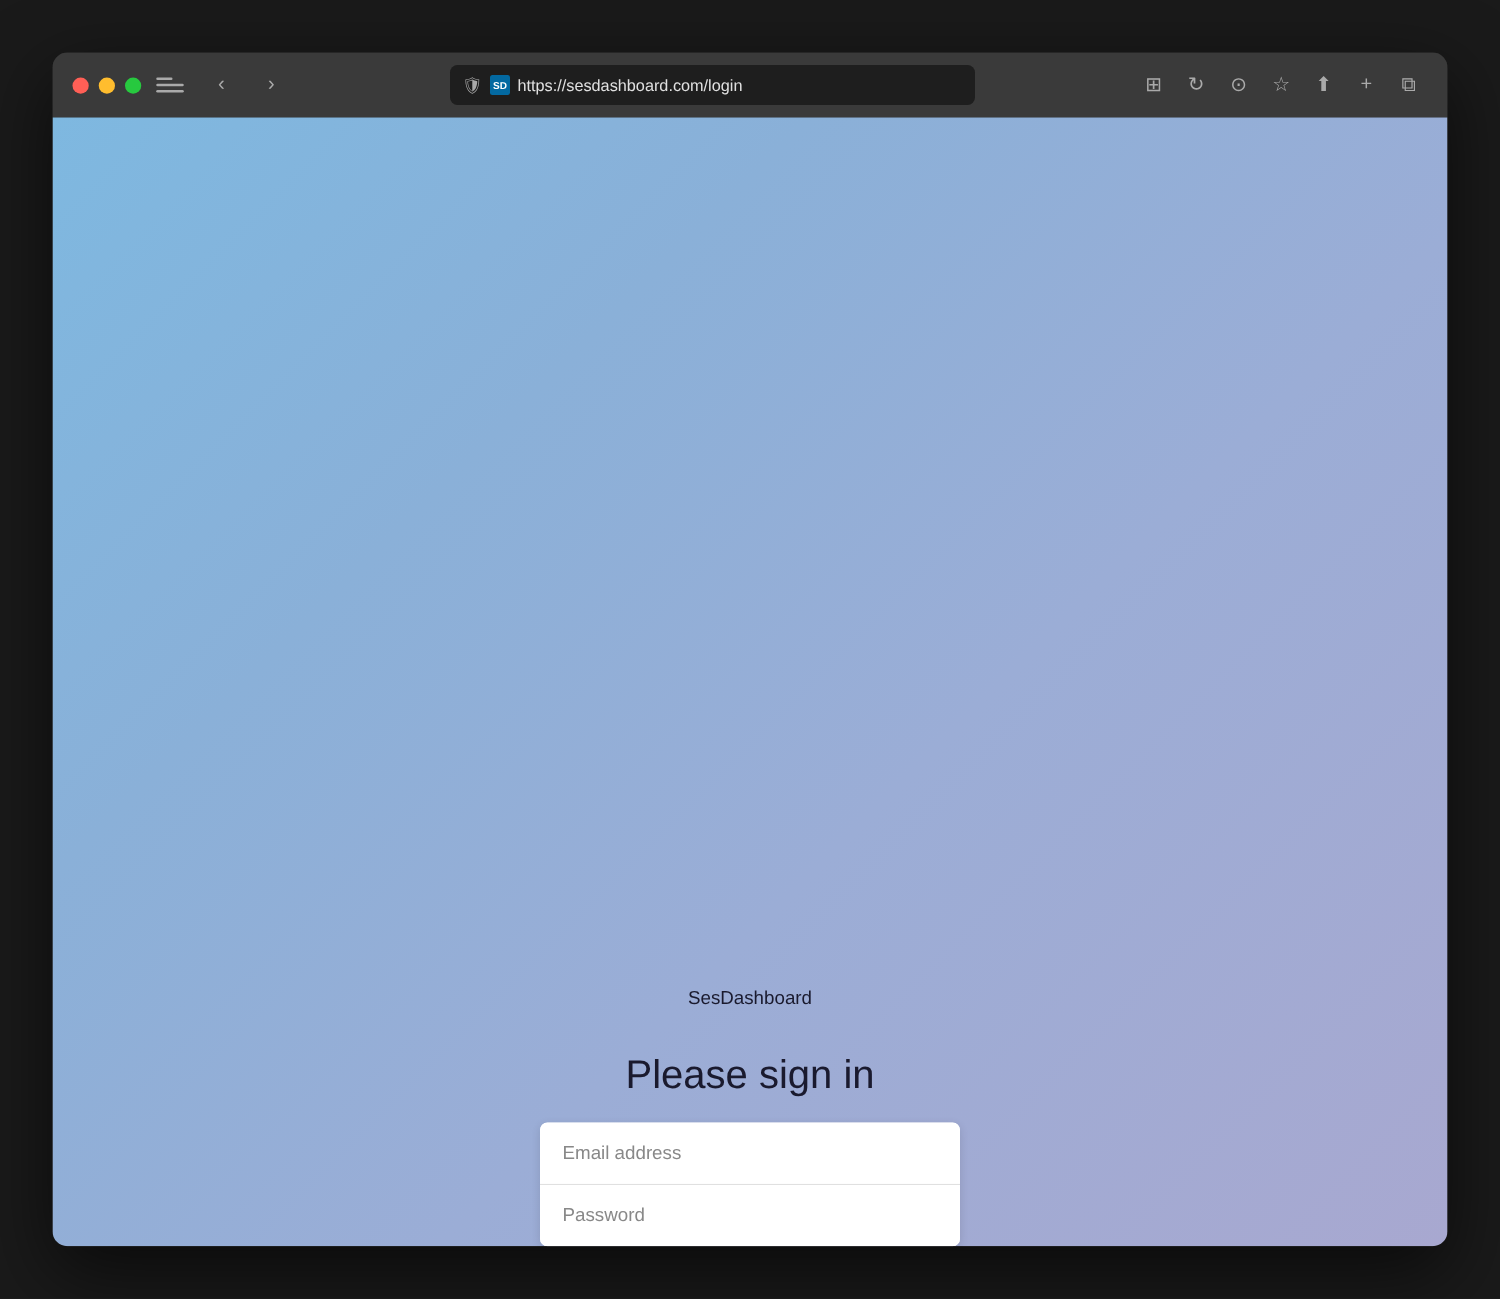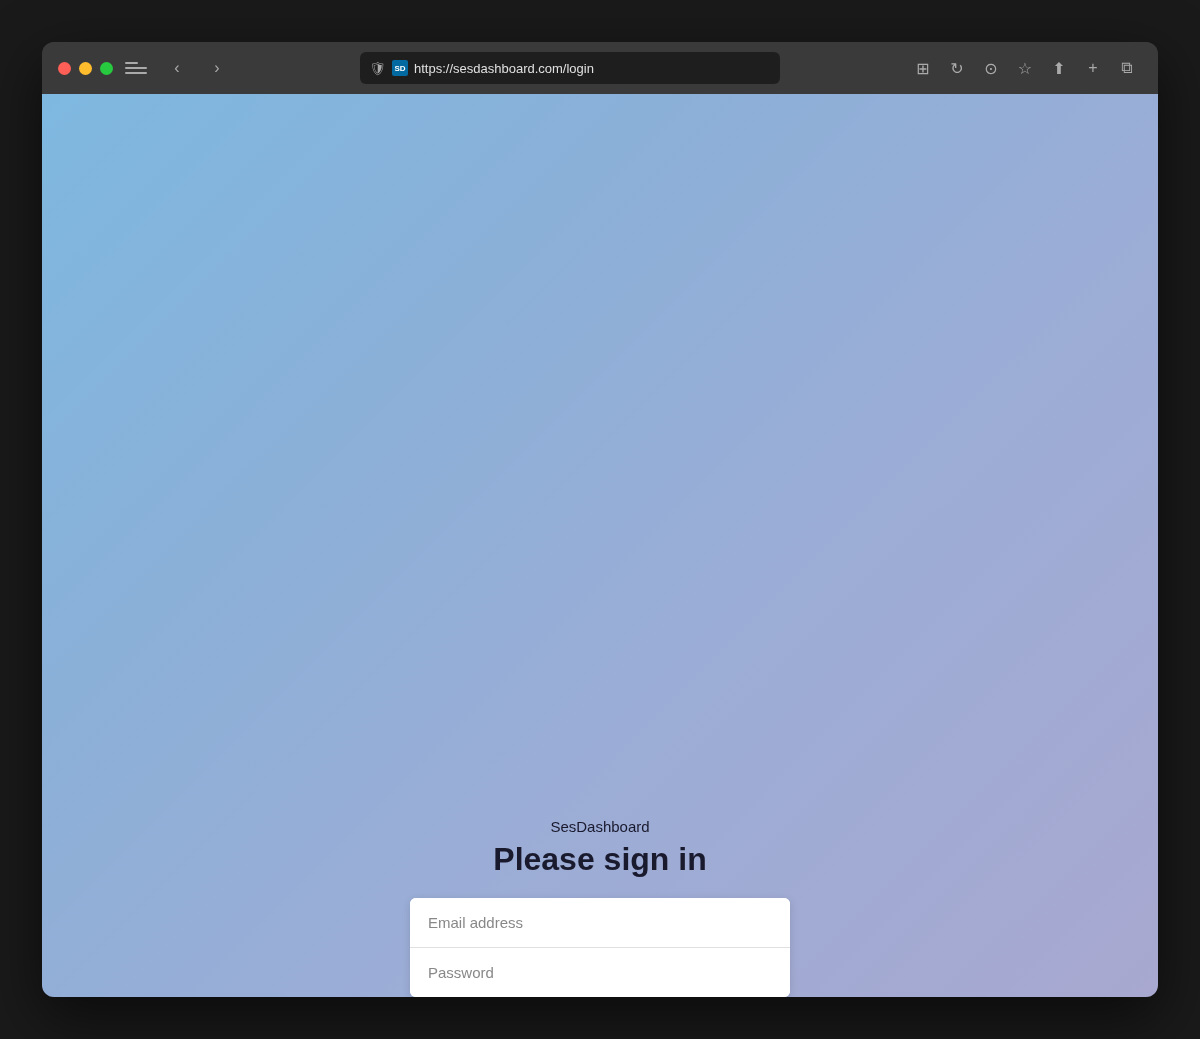--- a/index.html
+++ b/index.html
@@ -160,30 +160,31 @@
 
     .app-name {
       font-size: 15px;
       color: #1a1a2e;
       margin-bottom: 6px;
       font-weight: 400;
     }
 
     .sign-in-heading {
       font-size: 32px;
-      font-weight: 700;
+      font-weight: 400;
       color: #1a1a2e;
       margin-bottom: 20px;
+      margin-top: 28px;
     }
 
     .form-card {
       background: white;
       border-radius: 6px;
       overflow: hidden;
-      width: 380px;
+      width: 336px;
       box-shadow: 0 2px 8px rgba(0,0,0,0.12);
     }
 
     .form-field {
       width: 100%;
       padding: 16px 18px;
       border: none;
       outline: none;
       font-size: 15px;
       color: #333;

